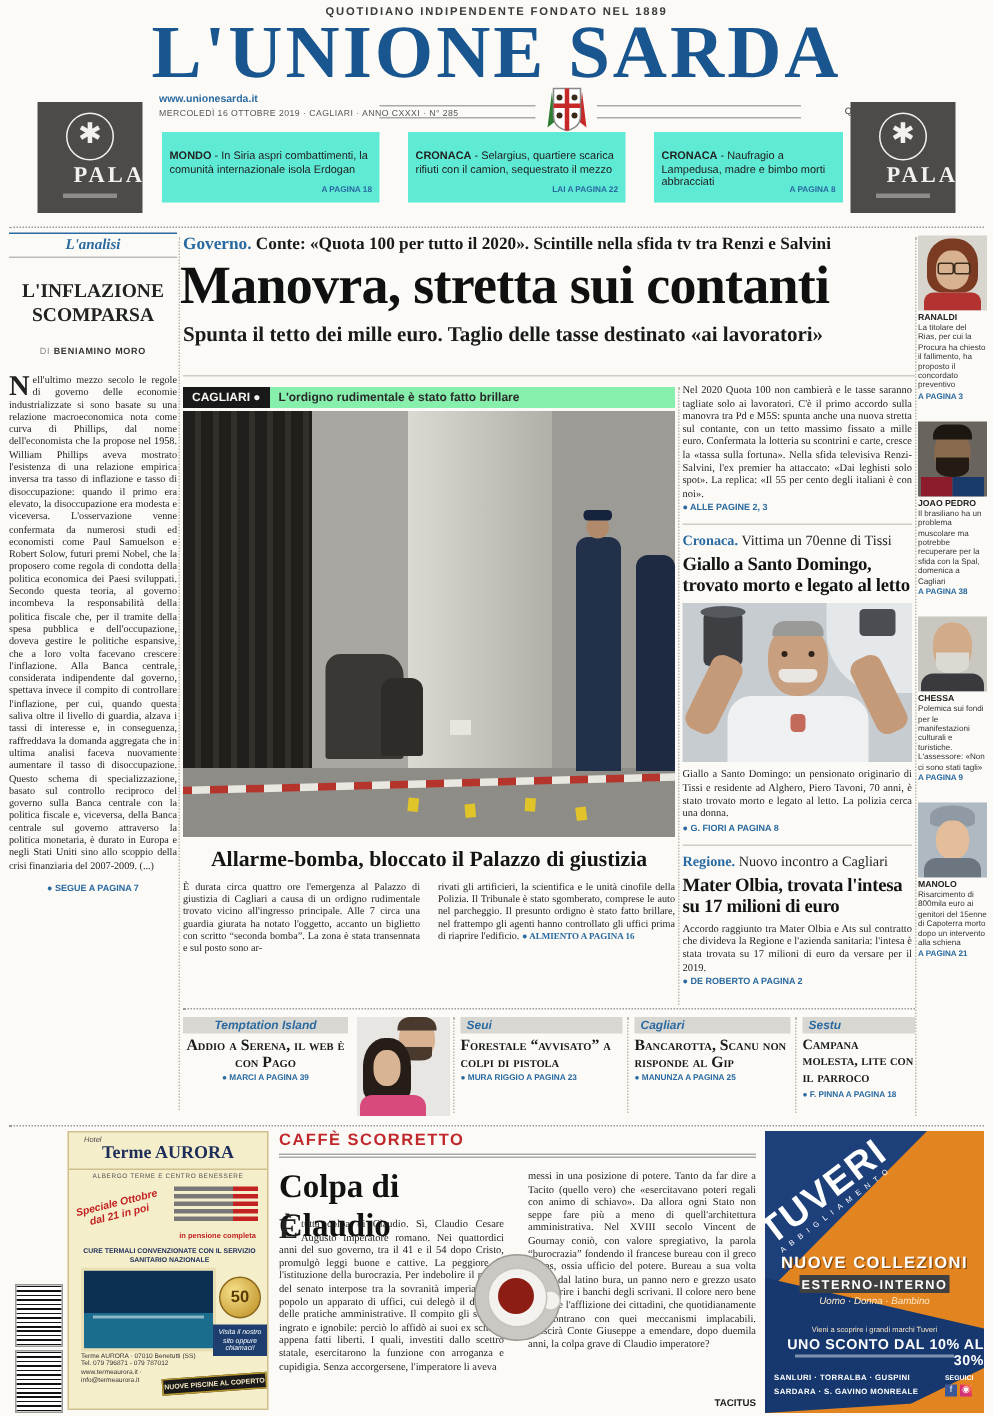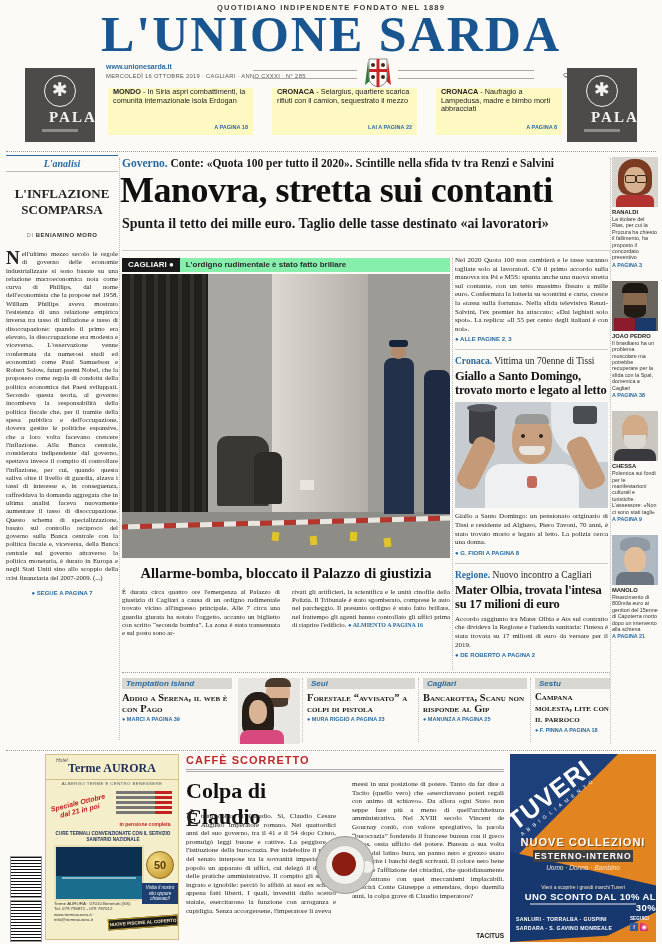--- a/index.html
+++ b/index.html
@@ -13,21 +13,21 @@
   #mast-web{top:63px;left:106px;font-size:7px;font-weight:bold;color:#2a6aa0;}
   #mast-date{top:73px;left:106px;font-size:5.8px;color:#555;letter-spacing:.3px;}
   .mast-rule{height:0;border-top:1px solid #aaa;}
   #mast-price{top:71px;left:540px;width:72px;text-align:right;font-size:6.2px;color:#333;}
   
   .pala{width:70px;height:74px;background:#4c4b49;color:#f2f1ee;text-align:center;}
   .pala .emblem{width:30px;height:30px;margin:7px auto 2px auto;border:1.5px solid #f2f1ee;border-radius:50%;font-size:19px;line-height:28px;}
   .pala .pala-name{font-family:"Liberation Serif","DejaVu Serif",serif;font-size:15px;letter-spacing:2px;font-weight:bold;margin-left:24px;}
   .pala .pala-sub{width:36px;height:3px;background:#8d8c8a;margin:3px auto 0 auto;}
   
-  .teaser{top:88px;width:145px;height:47px;background:#fef9c3;padding:0 5px;box-sizing:border-box;font-size:7.3px;line-height:8.6px;color:#222;}
+  .teaser{top:88px;width:145px;height:47px;background:#5eead4;padding:12px 5px;box-sizing:border-box;font-size:7.3px;line-height:8.6px;color:#222;}
   .teaser b{font-size:7.3px;}
   .teaser .tref{position:absolute;right:5px;bottom:3px;font-size:5.5px;color:#2a6aa0;font-weight:bold;}
   
   .hr-dot{height:0;border-top:1px dotted #999;}
   .vr{width:0;border-left:1px dotted #bdbab2;}
   .hr-solid{height:0;border-top:1px solid #cfccc6;}
   
   #kicker{top:157px;left:122px;width:492px;font-family:"Liberation Serif","DejaVu Serif",serif;font-size:11.5px;line-height:13px;}
   #kicker .kl{color:#2a6aa0;font-weight:bold;}
   #kicker .kt{color:#1a1a1a;font-weight:bold;}
@@ -324,21 +324,21 @@
         <div class="ph" style="left:12px;top:12px;width:22px;height:26px;background:#e4bd9a;border-radius:45%;"></div>
         <div class="ph" style="left:4px;top:37px;width:38px;height:13px;background:#6b7680;border-radius:8px 8px 0 0;"></div>
       </div>
       <div class="rail-name">MANOLO</div>
       <div class="rail-cap">Risarcimento di 800mila euro ai genitori del 15enne di Capoterra morto dopo un intervento alla schiena</div>
       <div class="rail-ref">A PAGINA 21</div>
     </div>
   </div>
 
   <div class="abs hr-dot" style="top:672px;left:122px;width:488px;"></div>
-  <div class="abs strip" style="left:122px;width:110px;">
+  <div class="abs strip" style="left:122px;width:110px;text-align:center;">
     <div class="slab">Temptation Island</div>
     <div class="shead">Addio a Serena, il web è con Pago</div>
     <div class="sref">● MARCI A PAGINA 39</div>
   </div>
   <div class="abs" id="photo-temptation">
     <div class="ph" style="left:28px;top:2px;width:24px;height:26px;background:#d8b190;border-radius:45%;"></div>
     <div class="ph" style="left:27px;top:0;width:26px;height:9px;background:#4a3a2e;border-radius:8px 8px 0 0;"></div>
     <div class="ph" style="left:30px;top:20px;width:20px;height:9px;background:#4a3a2e;border-radius:0 0 40% 40%;"></div>
     <div class="ph" style="left:4px;top:14px;width:32px;height:42px;background:#261d18;border-radius:45% 45% 20% 20%;"></div>
     <div class="ph" style="left:11px;top:22px;width:18px;height:24px;background:#d9b494;border-radius:45%;"></div>

